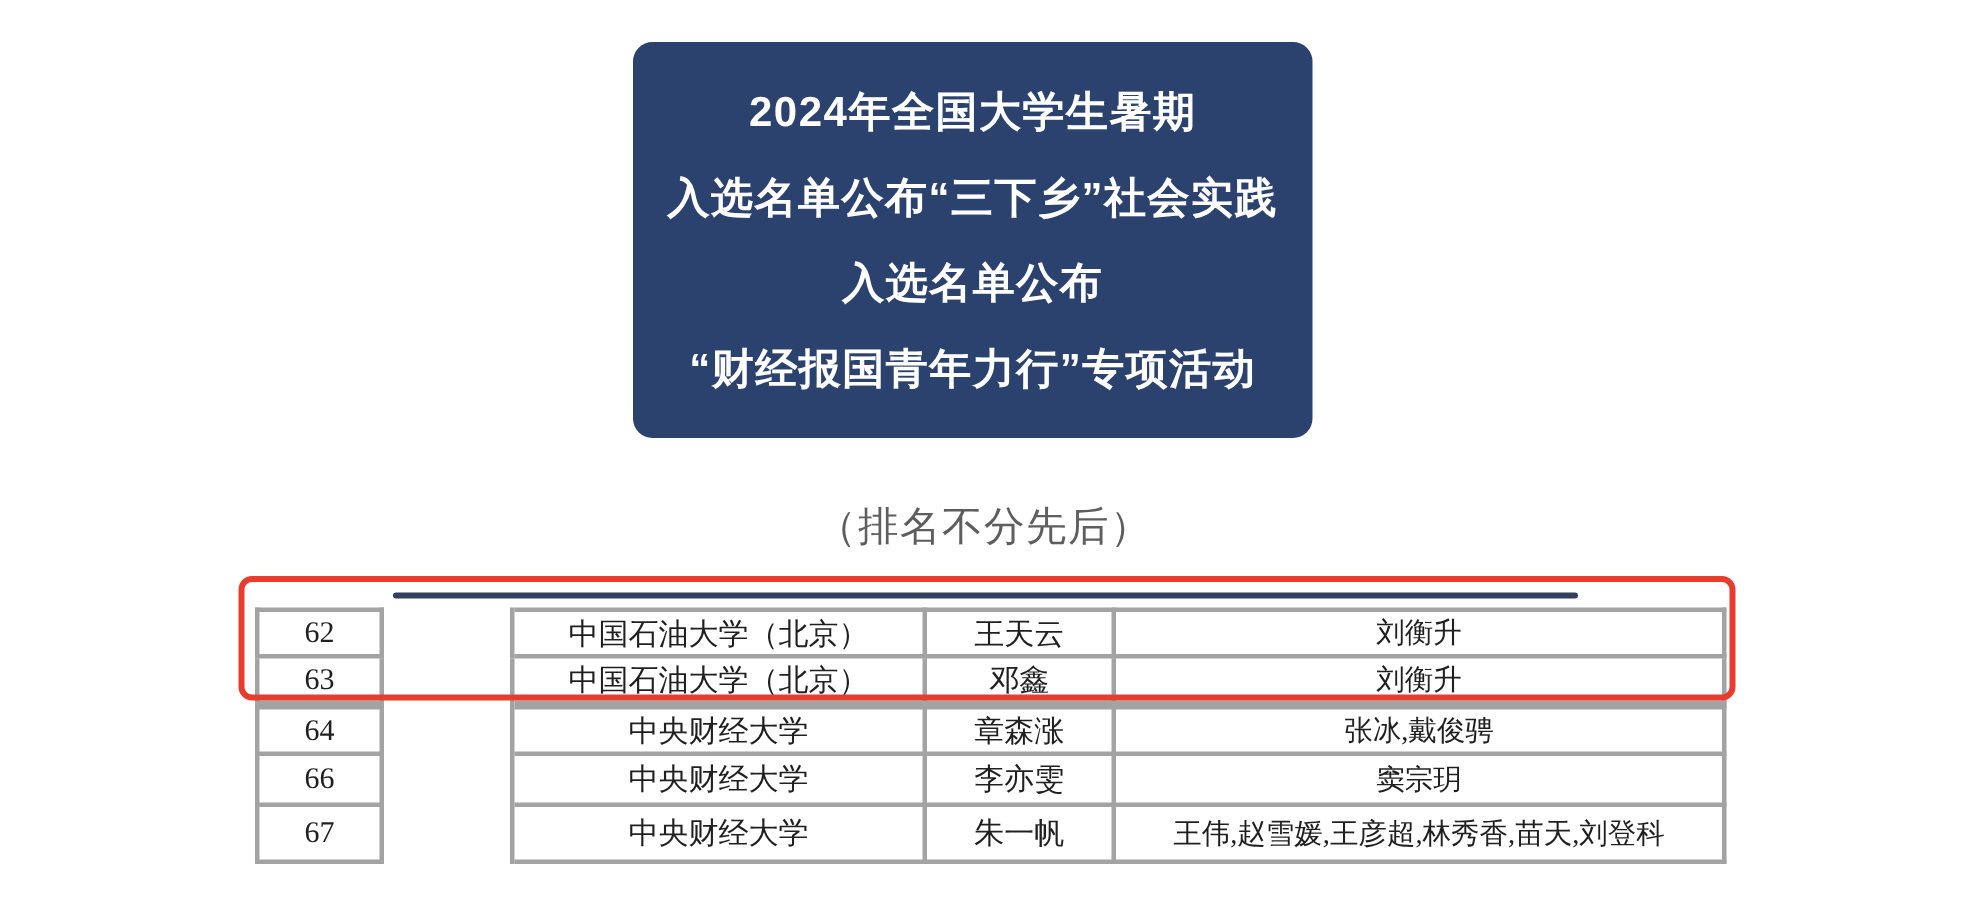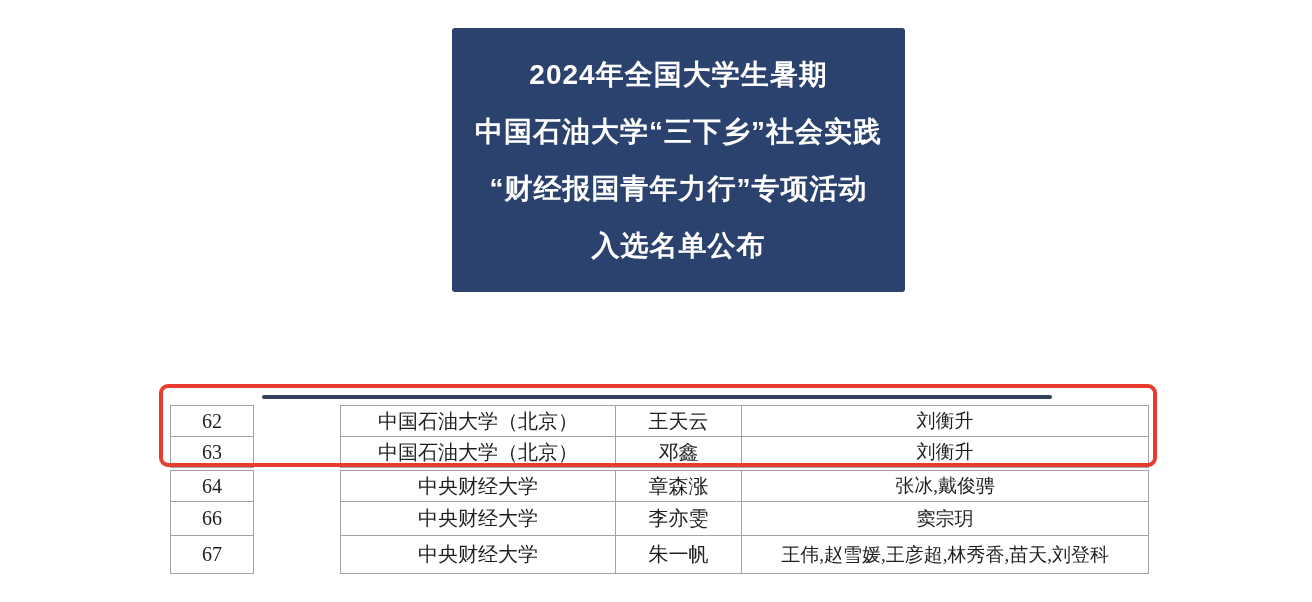--- a/index.html
+++ b/index.html
@@ -8,23 +8,23 @@
     width: 1312px;
     height: 602px;
     background: #ffffff;
     overflow: hidden;
     font-family: "Liberation Sans", sans-serif;
   }
 
   
   .banner {
     position: absolute;
-    left: 452px; top: 28px;
+    left: 422px; top: 28px;
     width: 453px; height: 264px;
-    border-radius: 3px;
+    border-radius: 13px;
     display: flex;
     flex-direction: column;
     justify-content: center;
     align-items: center;
     box-sizing: border-box;
     padding: 10px 0;
   }
   .banner-line {
     color: #ffffff;
     font-weight: 700;
@@ -74,21 +74,21 @@
     left: 170px;
     border-collapse: collapse;
     table-layout: fixed;
     width: 978px;
     font-family: "Liberation Serif", "DejaVu Serif", serif;
     color: #1f1f1f;
   }
   .tbl-top    { top: 405px; }
   .tbl-bottom { top: 470px; }
   .tbl td {
-    border: 1px solid #a3a3a3;
+    border: 3px solid #a3a3a3;
     text-align: center;
     vertical-align: middle;
     font-size: 20px;
     padding: 0 2px;
     overflow: hidden;
     white-space: nowrap;
   }
   .tbl td.c-gap {
     border-top: none;
     border-bottom: none;
@@ -100,25 +100,26 @@
   .tbl-bottom tr.r66 { height: 34px; margin-left: 42px; }
   .tbl-bottom tr.r67 { height: 38px; }
 </style>
 </head>
 <body>
 
 <div id="page">
 
   <div class="banner" style="background: rgb(43, 65, 110);">
     <div class="banner-line">2024年全国大学生暑期</div>
-    <div class="banner-line">中国石油大学“三下乡”社会实践</div>
+    <div class="banner-line">入选名单公布“三下乡”社会实践</div>
+    <div class="banner-line">入选名单公布</div>
     <div class="banner-line">“财经报国青年力行”专项活动</div>
-    <div class="banner-line">入选名单公布</div>
   </div>
 
+  <div class="subtitle">（排名不分先后）</div>
 
   <div class="divider-line" style="background: rgb(50, 64, 94);"></div>
 
   <div class="highlight-box" style="border-color: rgb(231, 60, 46);"></div>
 
   <table class="tbl tbl-top">
     <colgroup>
       <col style="width:83px">
         <col style="width:87px">
         <col style="width:275px">

